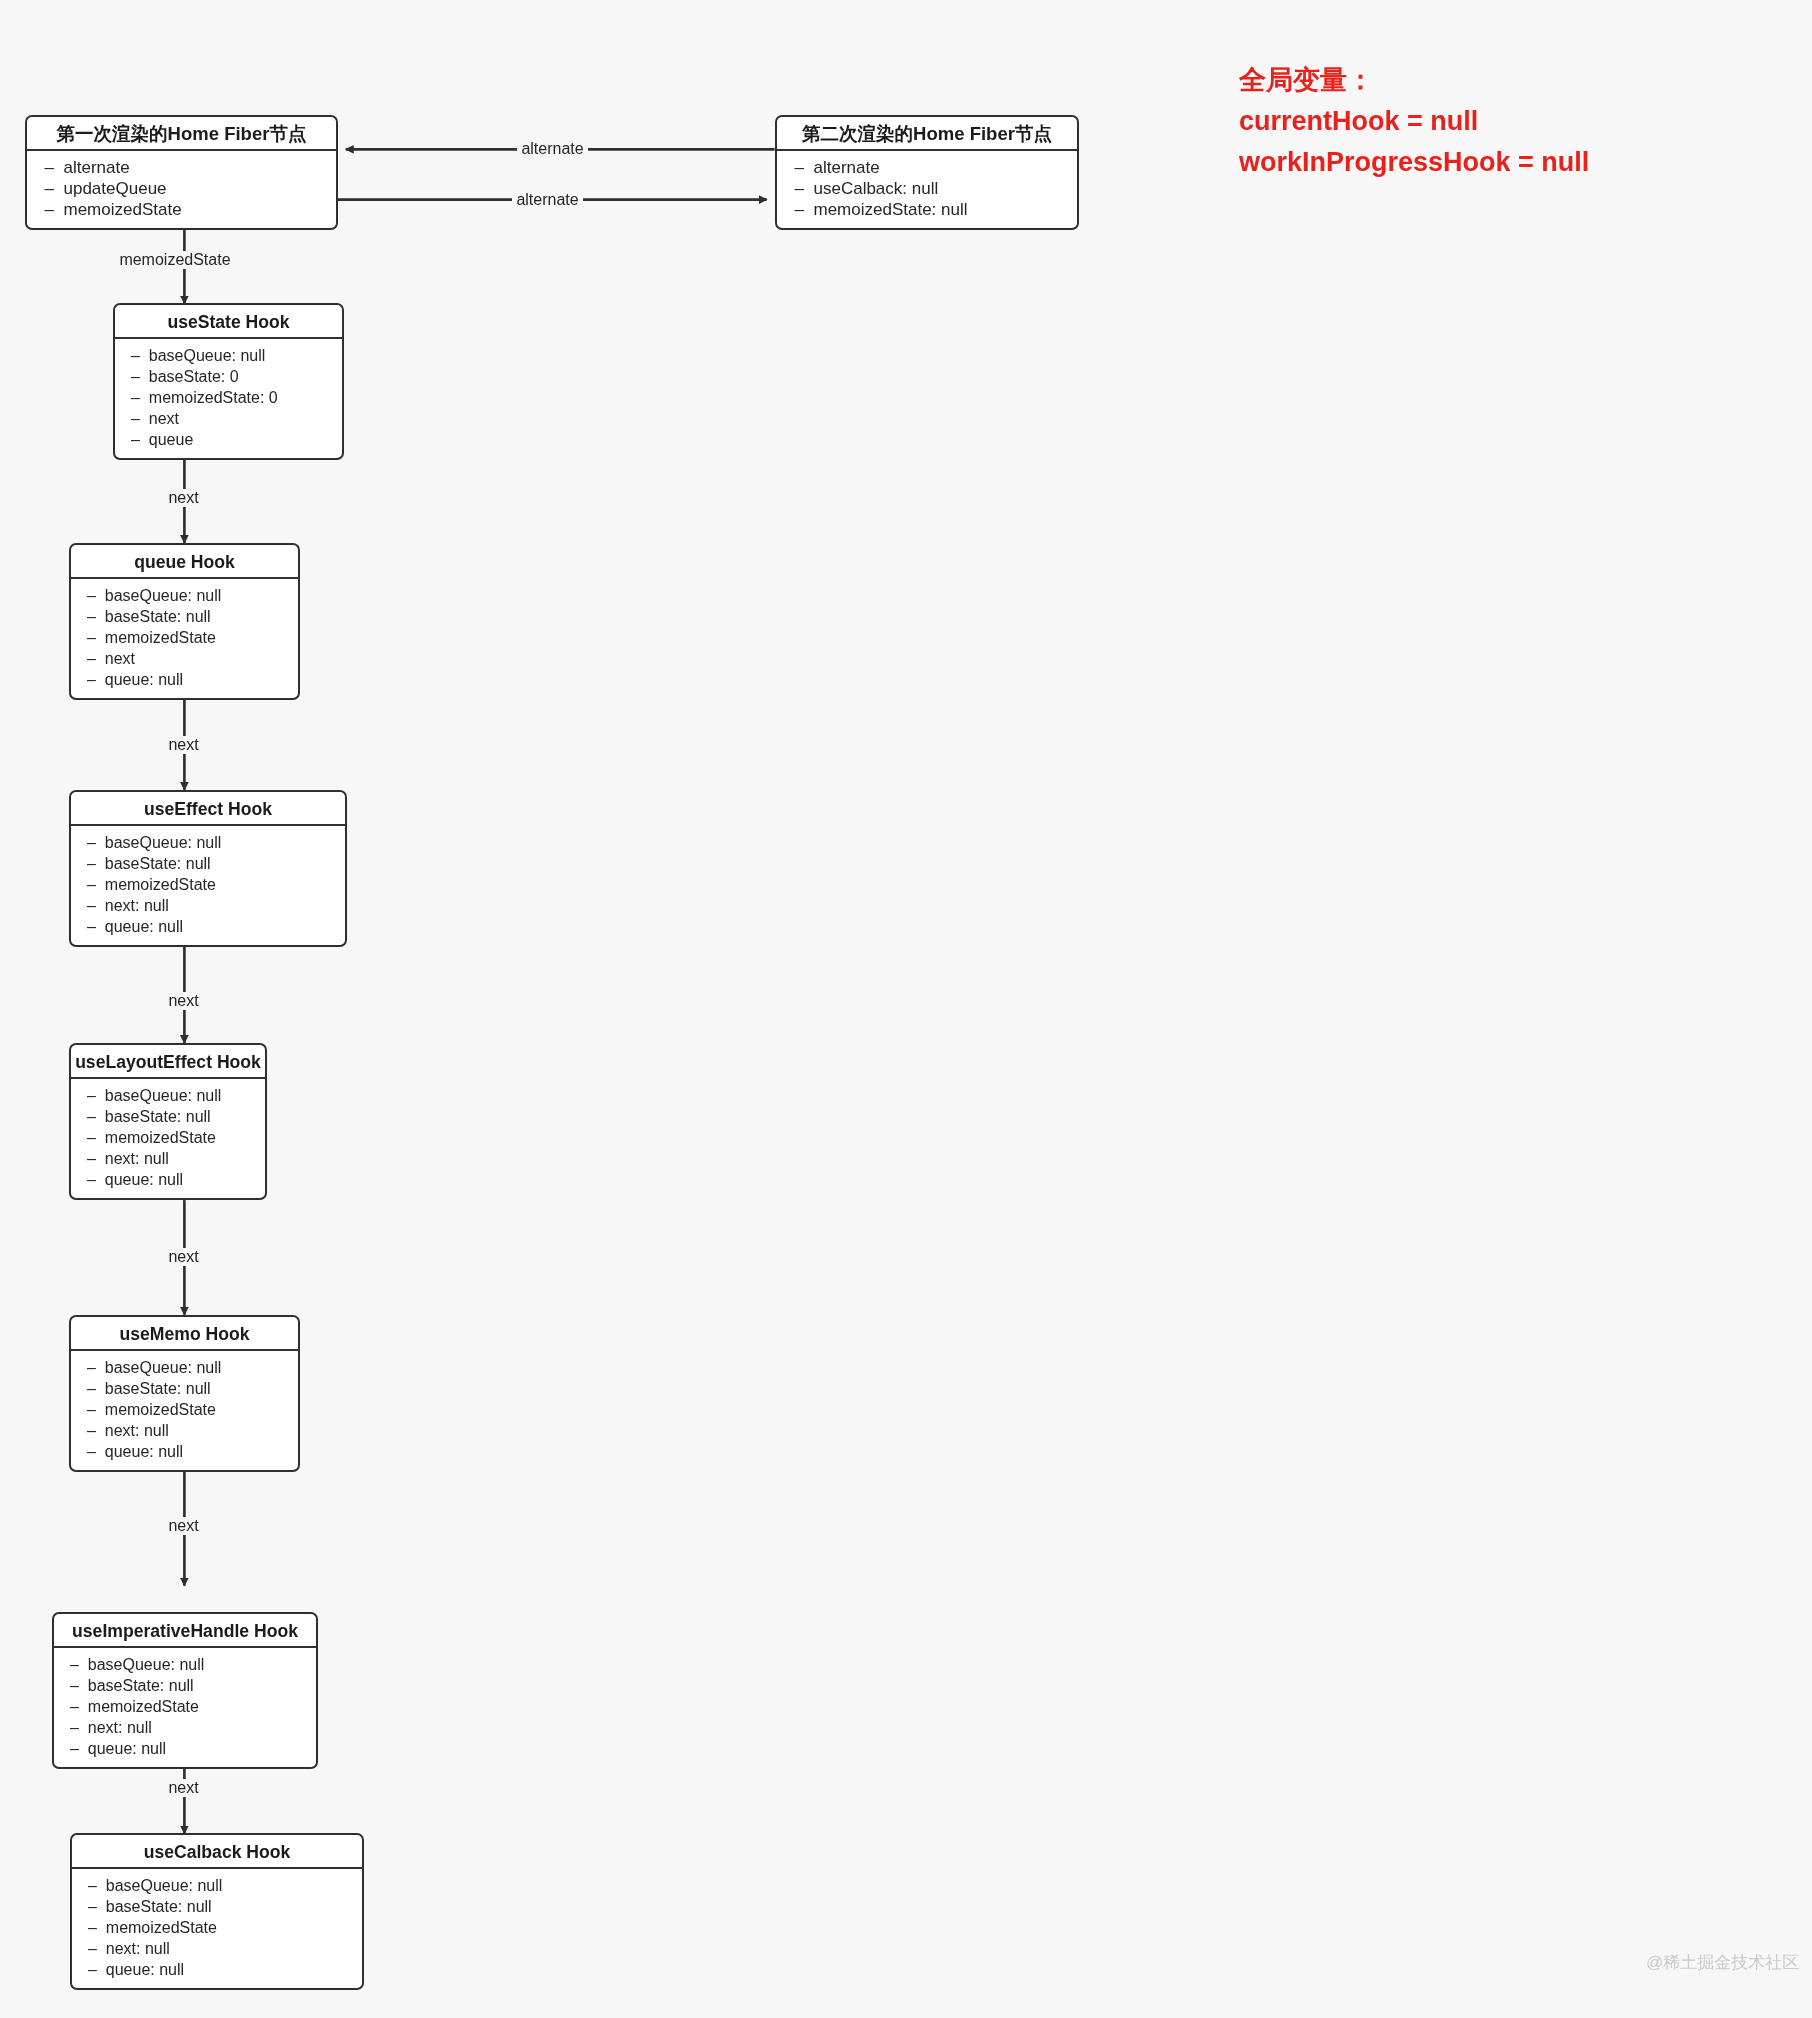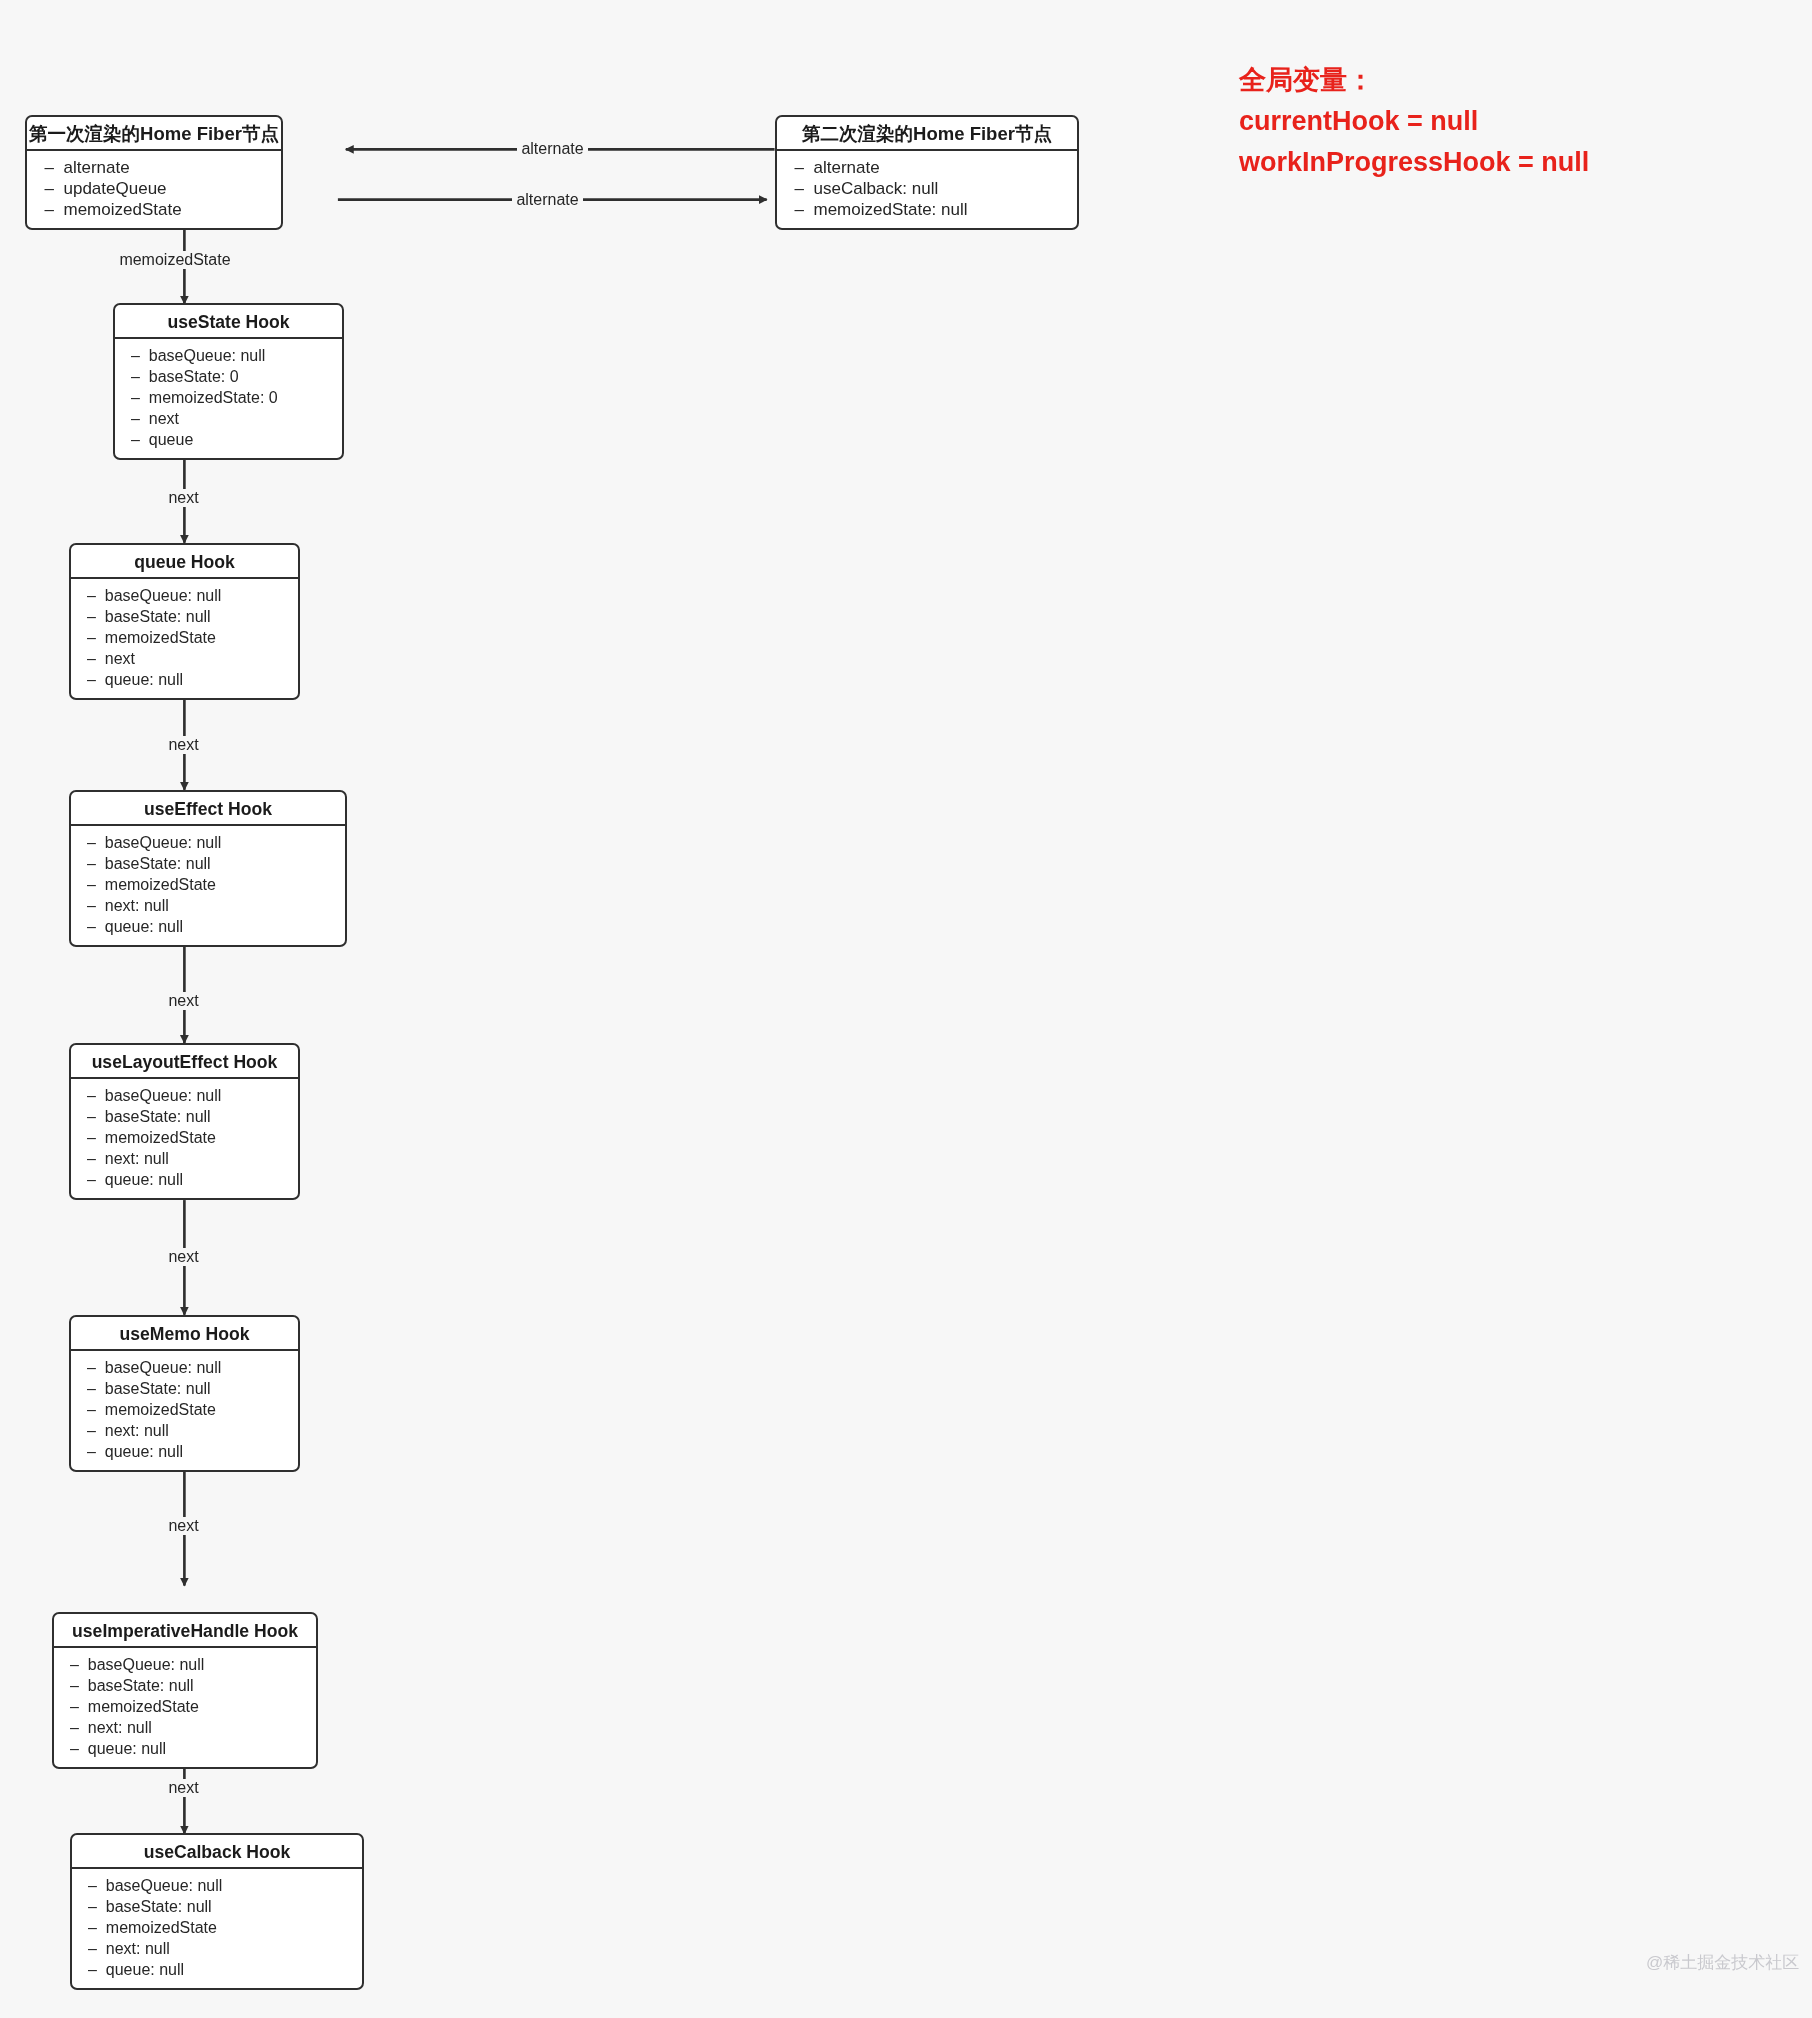--- a/index.html
+++ b/index.html
@@ -47,21 +47,21 @@
     color: #262626;
     white-space: nowrap;
     display: block;
   }
   .node-field::before {
     content: "\2013\00a0\00a0";
   }
 
   
   .fiber {
-    width: 258px;
+    width: 313px;
   }
   .fiber .node-title {
     font-size: 18.5px;
     line-height: 34px;
     height: 34px;
   }
   .fiber .node-body {
     padding: 6.2px 0 8px 17.6px;
   }
   .fiber .node-field {
@@ -195,21 +195,21 @@
   <div class="node-title">useEffect Hook</div>
   <div class="node-body">
     <span class="node-field">baseQueue: null</span>
     <span class="node-field">baseState: null</span>
     <span class="node-field">memoizedState</span>
     <span class="node-field">next: null</span>
     <span class="node-field">queue: null</span>
   </div>
 </div>
 
-<div class="node hook" id="hook-uselayouteffect" style="left:69px; top:1043px; width:231px;">
+<div class="node hook" id="hook-uselayouteffect" style="left:69px; top:1043px; width:198px;">
   <div class="node-title">useLayoutEffect Hook</div>
   <div class="node-body">
     <span class="node-field">baseQueue: null</span>
     <span class="node-field">baseState: null</span>
     <span class="node-field">memoizedState</span>
     <span class="node-field">next: null</span>
     <span class="node-field">queue: null</span>
   </div>
 </div>
 

